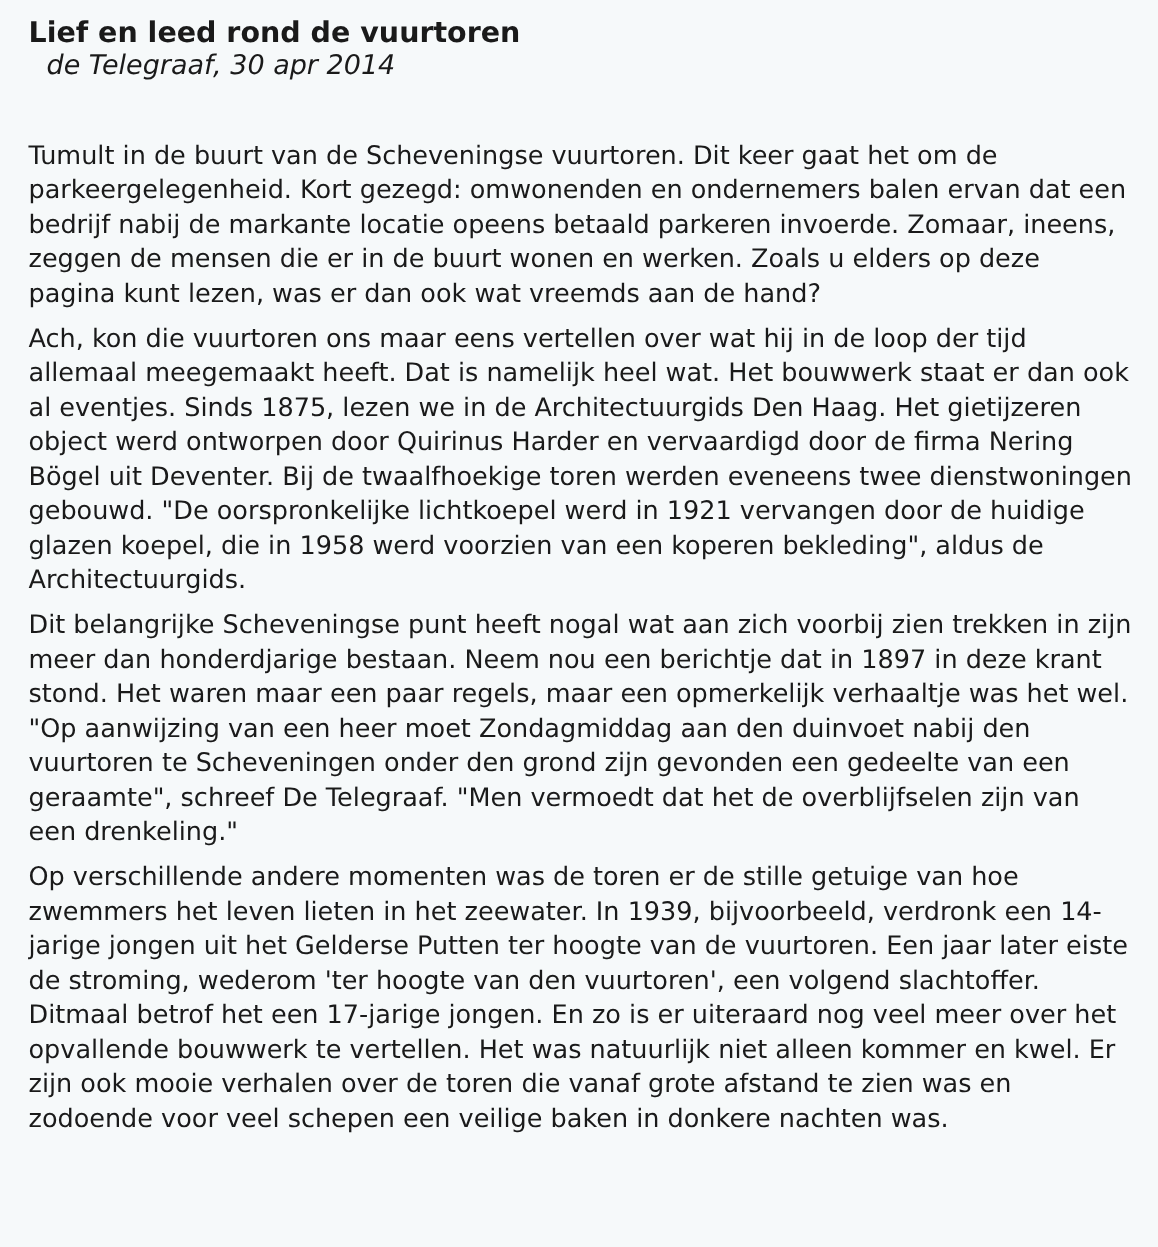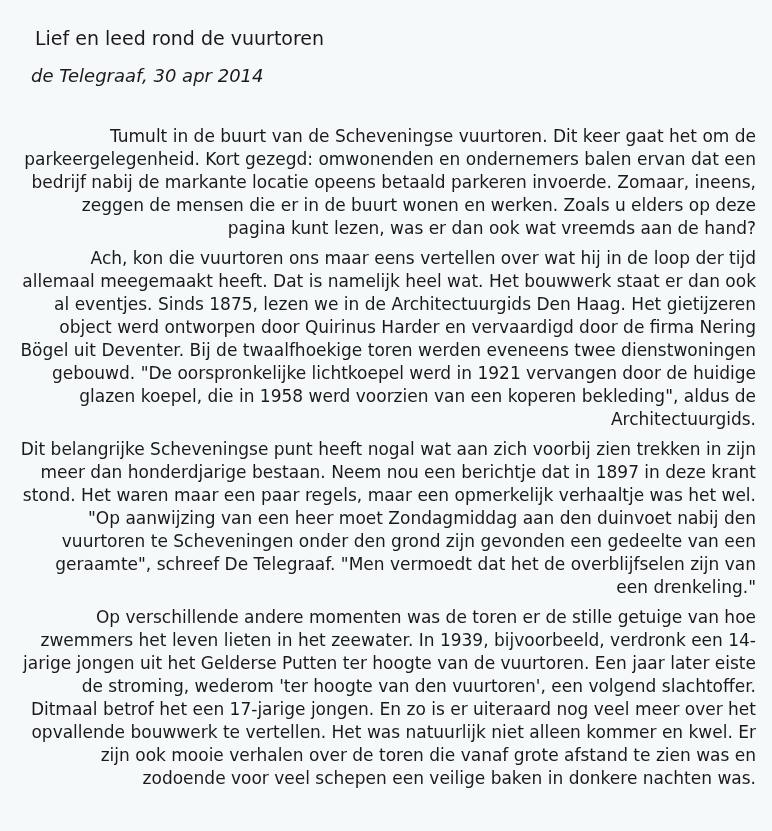--- a/index.html
+++ b/index.html
@@ -15,35 +15,34 @@
     width: 772px;
     height: 831px;
     box-sizing: border-box;
     padding: 11px 14px 0 19px;
     overflow: hidden;
     background: #f6f9fa;
   }
   .article-title {
     font-size: 19px;
     line-height: 22px;
-    font-weight: normal;
-    margin: 16px;
+    font-weight: bold;
+    margin: 0;
   }
   .article-byline {
     font-size: 18px;
     line-height: 22px;
     font-style: italic;
     margin: 0 0 38px 12px;
   }
   .article-body p {
     font-size: 17px;
     line-height: 23px;
     margin: 0 0 7px 0;
     max-width: 737px;
-    text-align: right;
   }
 </style>
 </head>
 <body>
 
 <div class="page">
   <h1 class="article-title">Lief en leed rond de vuurtoren</h1>
   <div class="article-byline">de Telegraaf, 30 apr 2014</div>
   <div class="article-body">
     <p>Tumult in de buurt van de Scheveningse vuurtoren. Dit keer gaat het om de parkeergelegenheid. Kort gezegd: omwonenden en ondernemers balen ervan dat een bedrijf nabij de markante locatie opeens betaald parkeren invoerde. Zomaar, ineens, zeggen de mensen die er in de buurt wonen en werken. Zoals u elders op deze pagina kunt lezen, was er dan ook wat vreemds aan de hand?</p>

